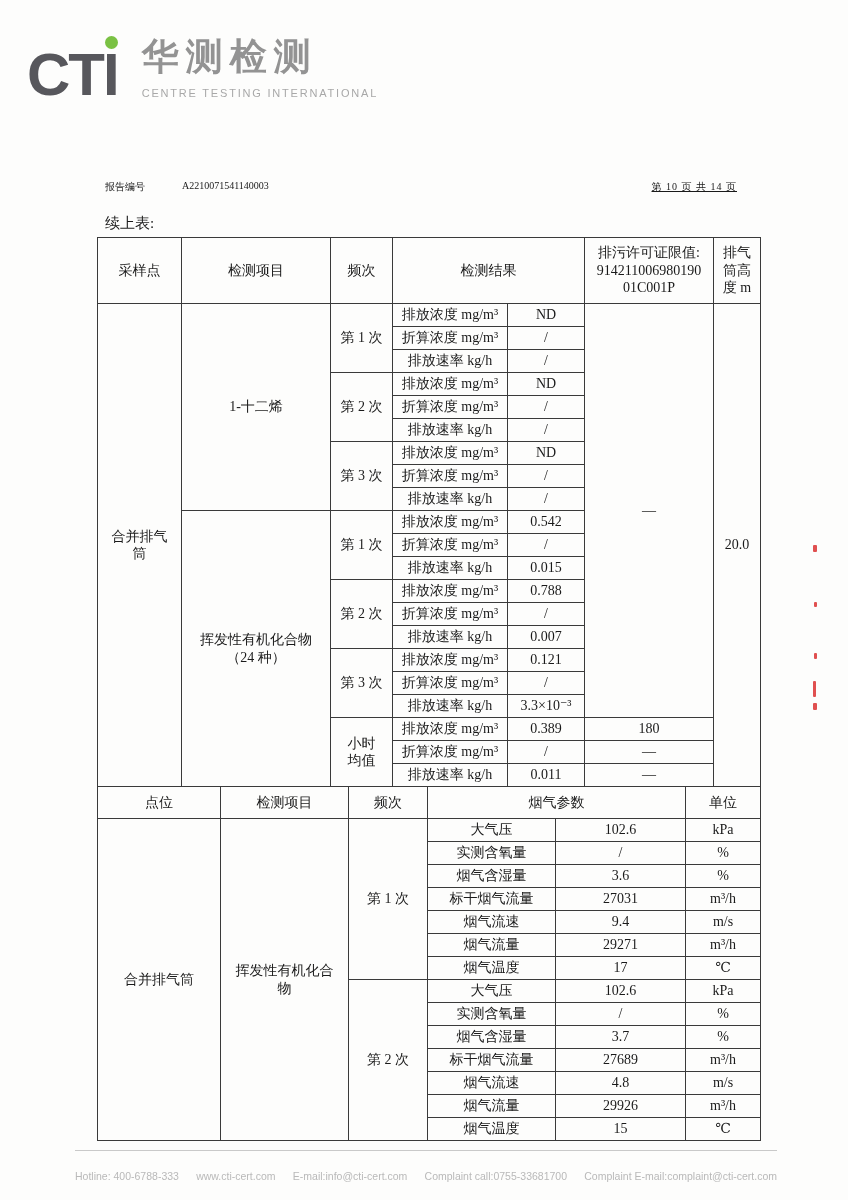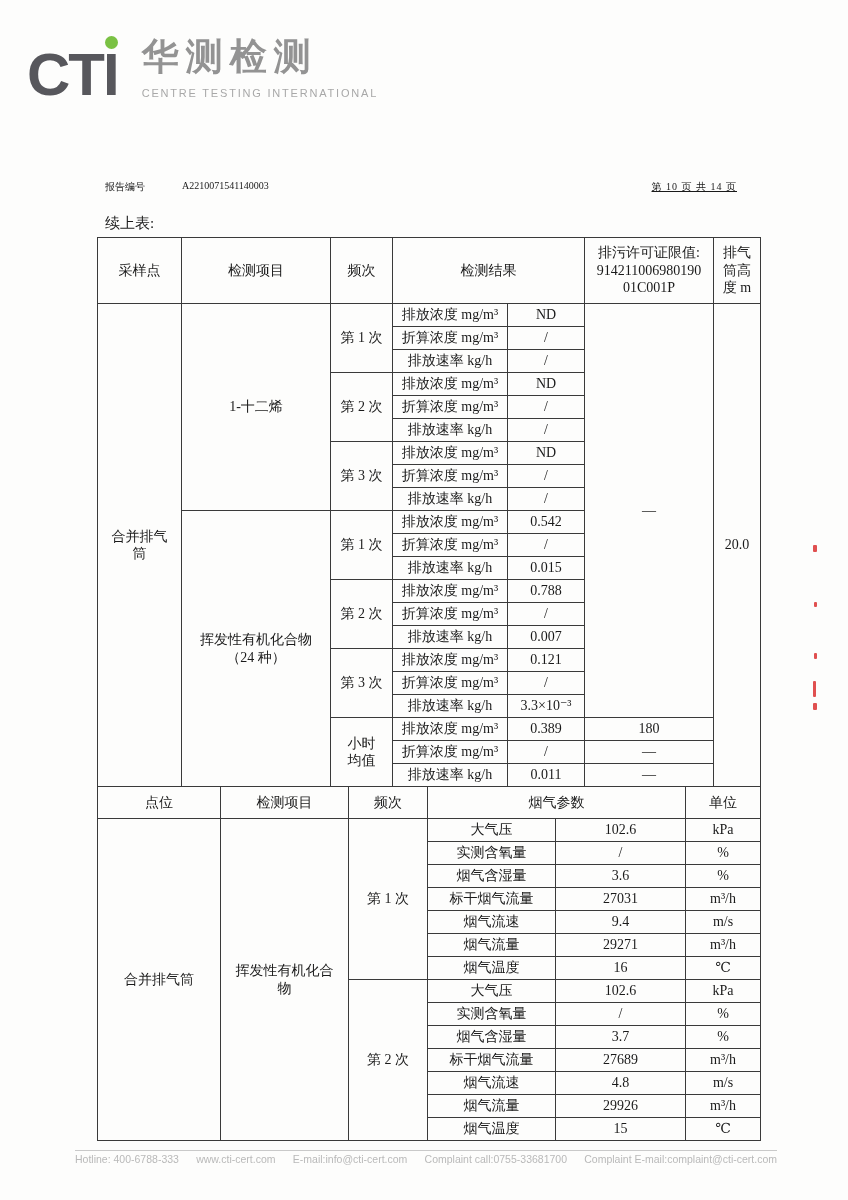--- a/index.html
+++ b/index.html
@@ -31,21 +31,21 @@
   table { border-collapse:collapse; table-layout:fixed; width:663px; font-size:14px; }
   td,th { border:1px solid #3a3a3a; text-align:center; vertical-align:middle;
           font-weight:400; padding:1px 2px; line-height:1.25; overflow:hidden; }
   .t1-head tr { height:66px; }
   tbody tr { height:23px; }
   .t2 { margin-top:-1px; }
   .t2 thead tr { height:32px; }
   .c-pre { white-space:pre-line; }
   
   .footer { position:absolute; left:75px; top:1150px; width:702px;
-            border-top:1px solid #c9c9c9; padding-top:2px;
+            border-top:1px solid #c9c9c9; padding-top:19px;
             display:flex; justify-content:space-between;
             font-family:"Liberation Sans","DejaVu Sans",sans-serif;
             font-size:10.5px; color:#b9b9b9; white-space:nowrap; }
   
   .artifact { position:absolute; border-radius:1px; }
   .a1 { left:813px; top:545px; width:4px; height:7px; }
   .a2 { left:814px; top:602px; width:3px; height:5px; }
   .a3 { left:814px; top:653px; width:3px; height:6px; }
   .a4 { left:813px; top:681px; width:3px; height:16px; }
   .a5 { left:813px; top:703px; width:4px; height:7px; }
@@ -254,21 +254,21 @@
             <td>9.4</td>
             <td>m/s</td>
           </tr>
           <tr>
             <td>烟气流量</td>
             <td>29271</td>
             <td>m³/h</td>
           </tr>
           <tr>
             <td>烟气温度</td>
-            <td>16</td>
+            <td>17</td>
             <td>℃</td>
           </tr>
           <tr>
             <td rowspan="7">第 2 次</td>
             <td>大气压</td>
             <td>102.6</td>
             <td>kPa</td>
           </tr>
           <tr>
             <td>实测含氧量</td>

